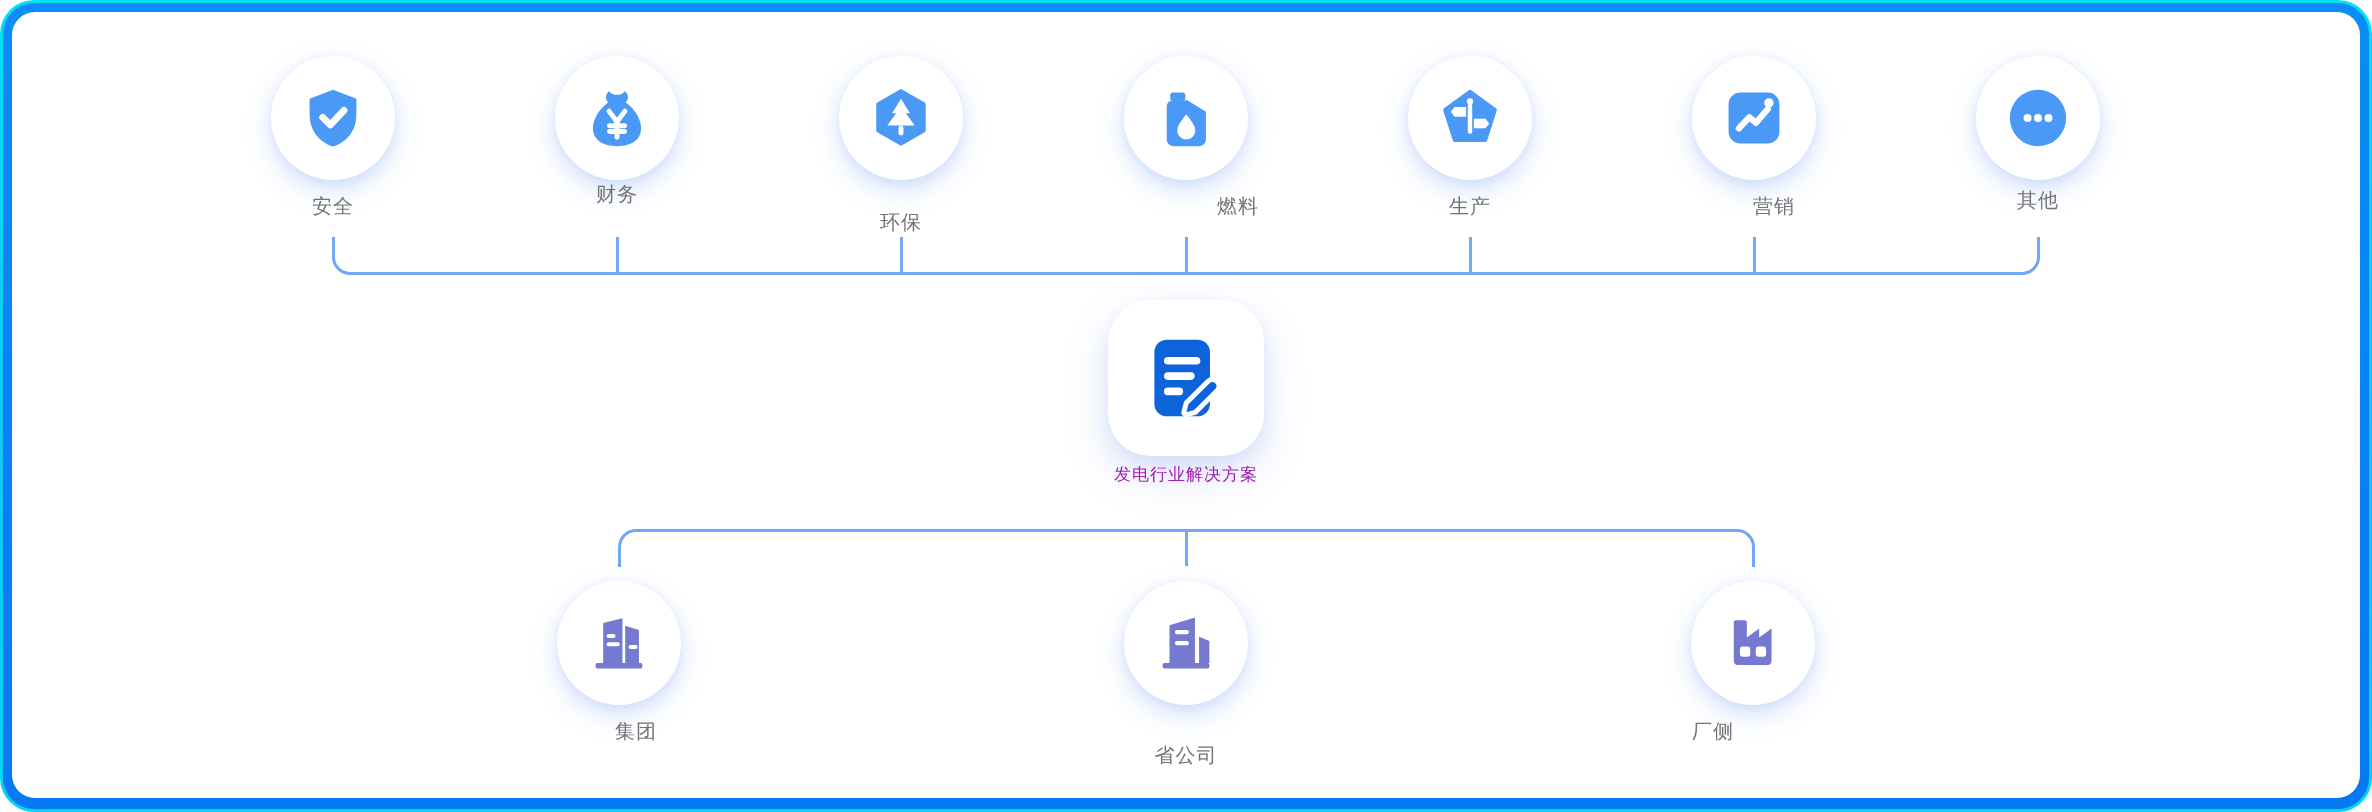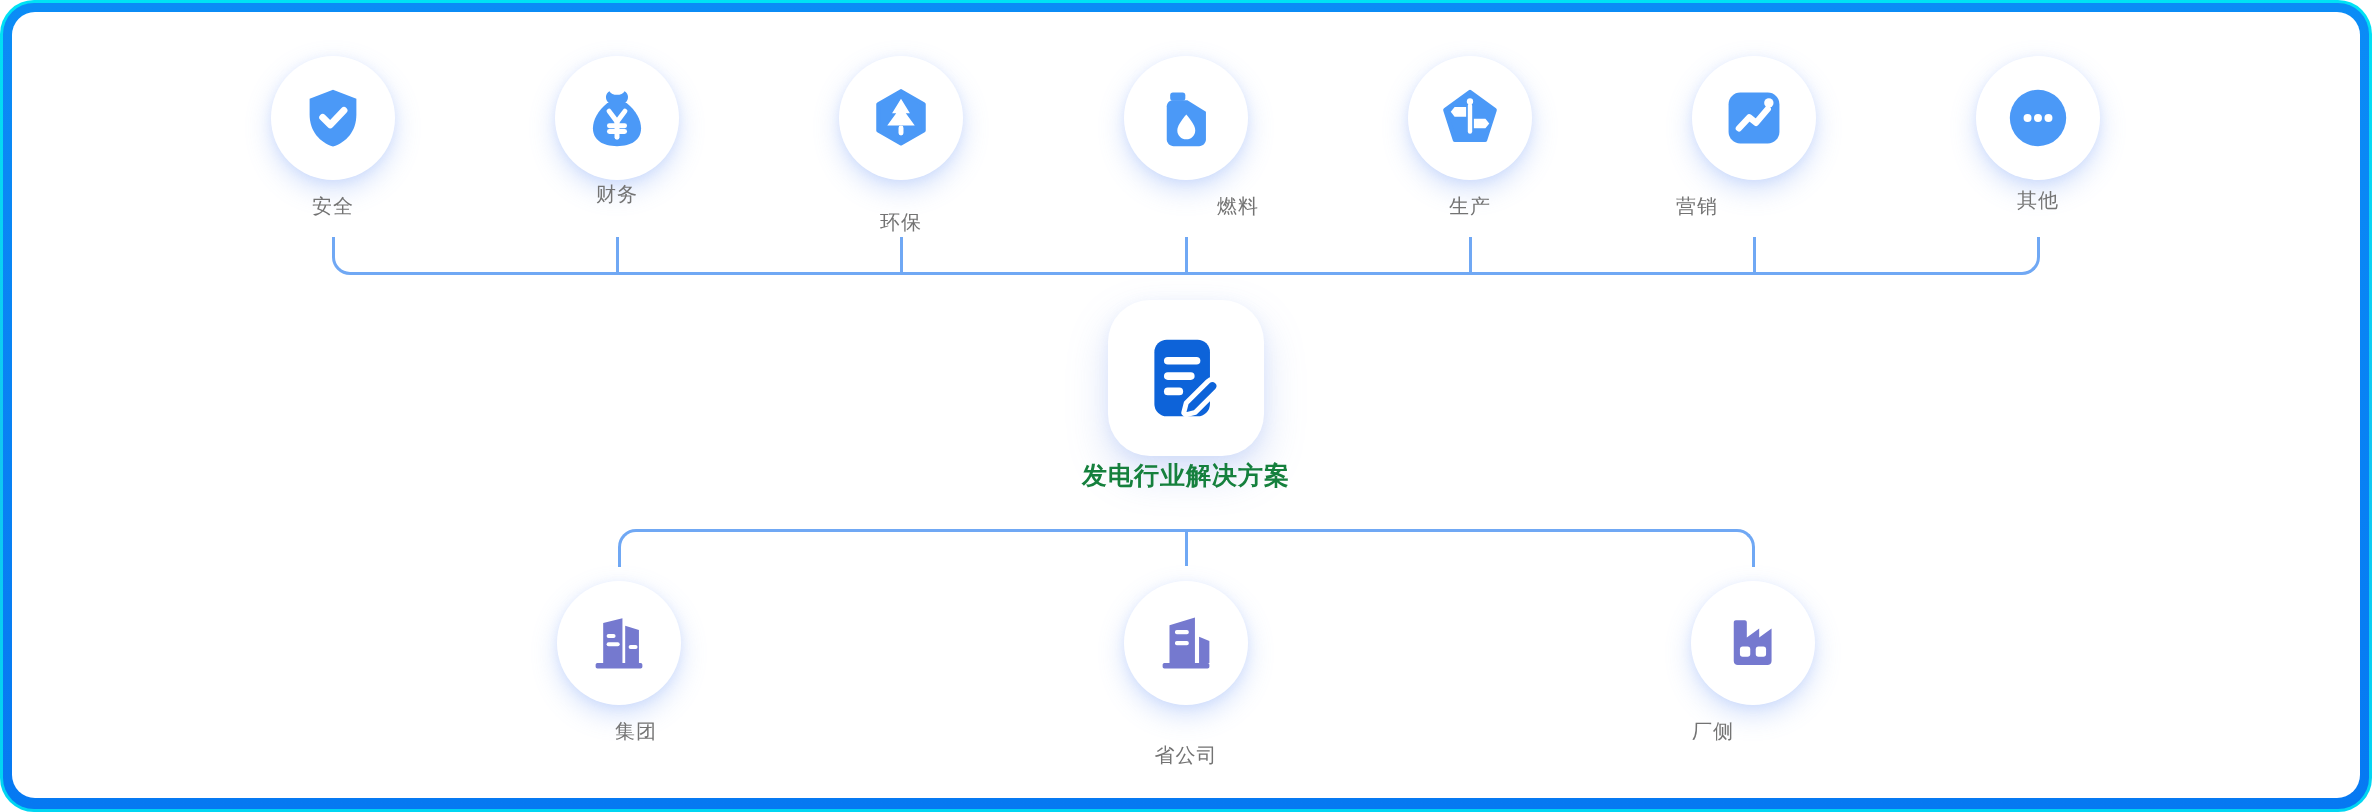--- a/index.html
+++ b/index.html
@@ -30,21 +30,21 @@
   
   .center-card{
     position:absolute;left:1108px;top:300px;width:156px;height:156px;
     border-radius:42px;background:#ffffff;
     box-shadow:0 18px 40px rgba(118,152,232,.28),0 4px 14px rgba(140,175,250,.15);
     display:flex;align-items:center;justify-content:center;
   }
   .center-card svg{width:92px;height:92px;display:block;}
   .center-label{
     position:absolute;left:986px;top:460px;width:400px;text-align:center;
-    font-size:25px;line-height:30px;font-weight:700;color:#15803d;letter-spacing:1px;
+    font-size:17px;line-height:30px;font-weight:400;color:#a21caf;letter-spacing:1px;
   }
 
   
   .bracket-top{
     position:absolute;left:331.5px;top:237px;width:1708px;height:38px;
     border-left:3px solid #70a8f4;border-right:3px solid #70a8f4;border-bottom:3px solid #70a8f4;
     border-radius:0 0 18px 18px;box-sizing:border-box;
   }
   .bracket-bottom{
     position:absolute;left:617.5px;top:529px;width:1137px;height:38px;
@@ -127,21 +127,21 @@
   </div>
   <div class="node-label" style="left:1360px;top:192px">生产</div>
 
   <div class="circle ic-blue" style="left:1692px;top:56px">
     <svg viewBox="0 0 48 48">
       <rect fill="currentColor" x="5.5" y="5.5" width="37" height="37" rx="8.5"></rect>
       <path fill="none" stroke="#fff" stroke-width="4.6" stroke-linecap="round" stroke-linejoin="round" d="M13 31.5 L20.5 23.5 L25.5 27.5 L34 17.5"></path>
       <circle fill="#fff" cx="34.8" cy="13" r="3.4"></circle>
     </svg>
   </div>
-  <div class="node-label" style="left:1587px;top:192px">营销</div>
+  <div class="node-label" style="left:1664px;top:192px">营销</div>
 
   <div class="circle ic-blue" style="left:1976px;top:56px">
     <svg viewBox="0 0 48 48">
       <circle fill="currentColor" cx="24" cy="24" r="20.5"></circle>
       <circle fill="#fff" cx="16.4" cy="24" r="2.9"></circle>
       <circle fill="#fff" cx="24" cy="24" r="2.9"></circle>
       <circle fill="#fff" cx="31.6" cy="24" r="2.9"></circle>
     </svg>
   </div>
   <div class="node-label" style="left:1928px;top:186px">其他</div>

